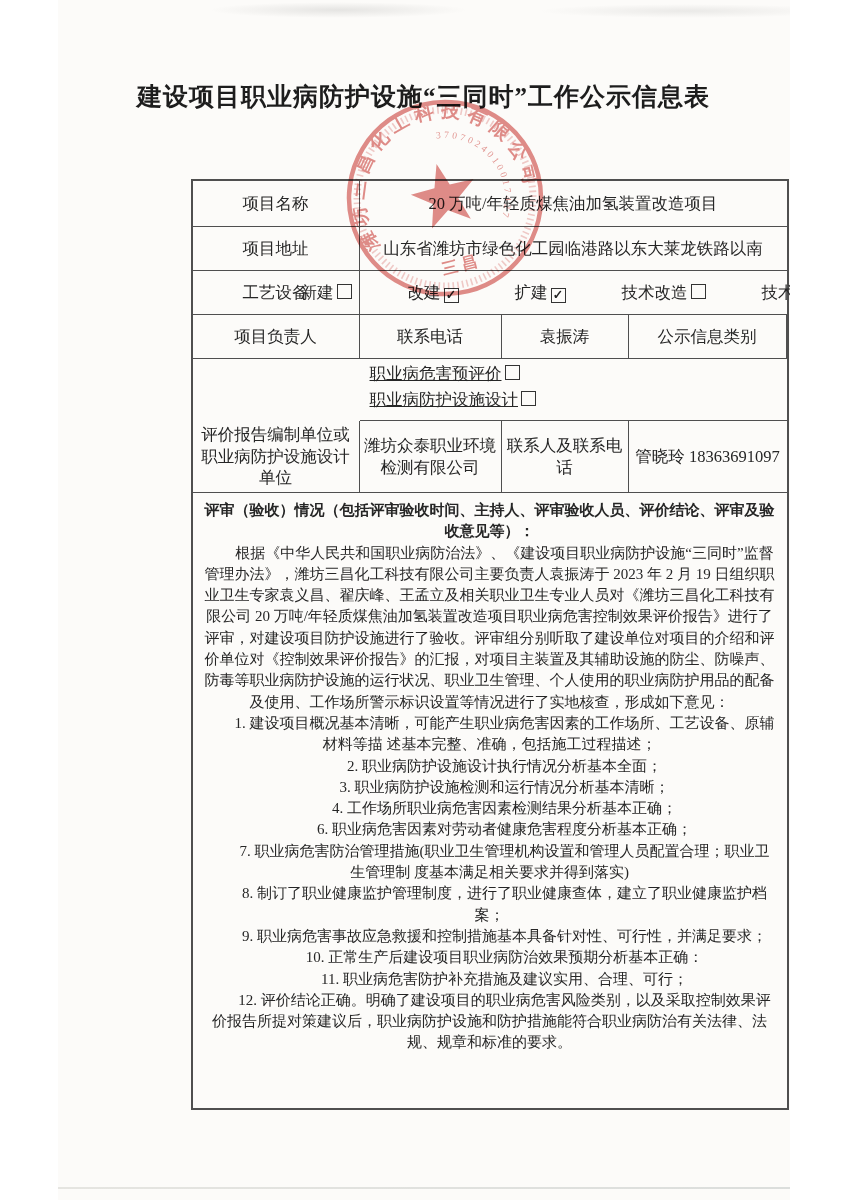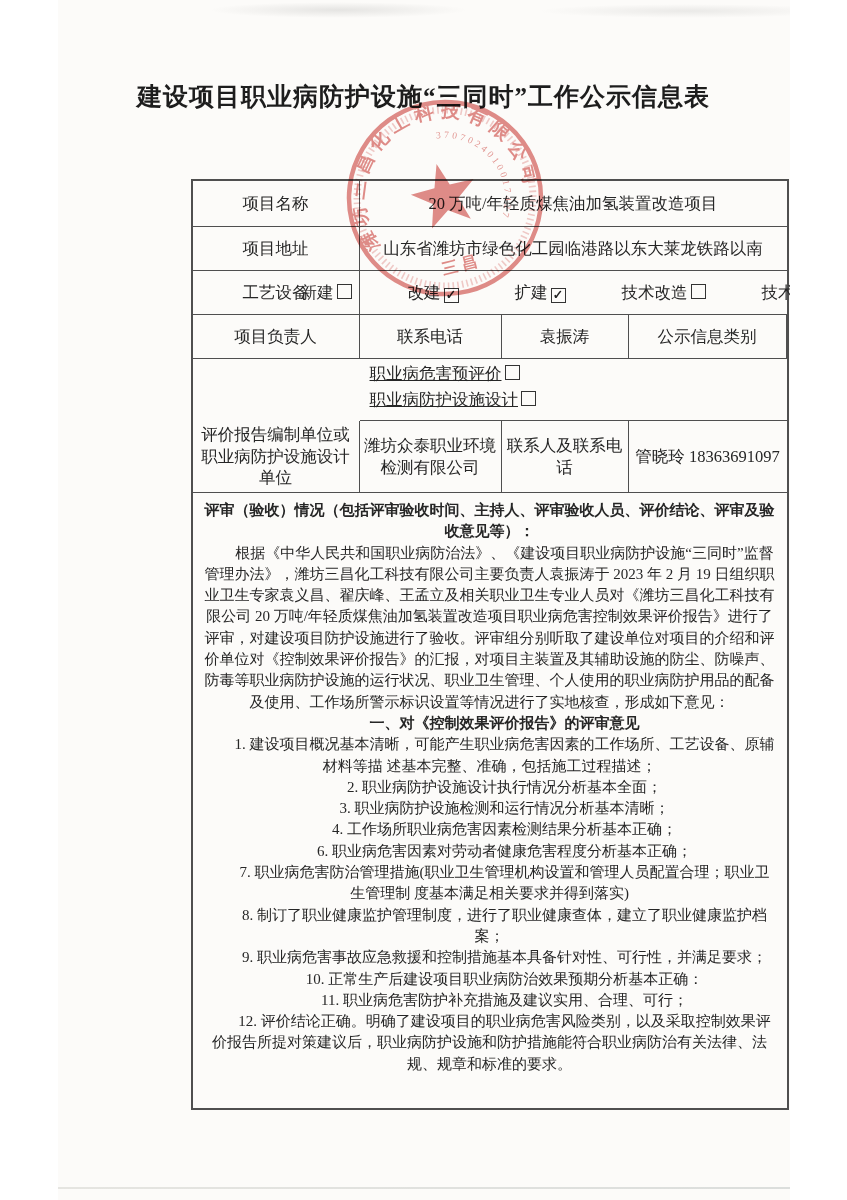--- a/index.html
+++ b/index.html
@@ -111,21 +111,20 @@
       </div>
 
     <div class="cell">评价报告编制单位或职业病防护设施设计单位</div>
     <div class="cell">潍坊众泰职业环境检测有限公司</div>
     <div class="cell">联系人及联系电话</div>
     <div class="cell no-r">管晓玲 18363691097</div>
 
     <div class="cell review-cell no-r no-b">
       <p class="review-heading">评审（验收）情况（包括评审验收时间、主持人、评审验收人员、评价结论、评审及验收意见等）：</p>
       <p class="indent">根据《中华人民共和国职业病防治法》、《建设项目职业病防护设施“三同时”监督管理办法》，潍坊三昌化工科技有限公司主要负责人袁振涛于 2023 年 2 月 19 日组织职业卫生专家袁义昌、翟庆峰、王孟立及相关职业卫生专业人员对《潍坊三昌化工科技有限公司 20 万吨/年轻质煤焦油加氢装置改造项目职业病危害控制效果评价报告》进行了评审，对建设项目防护设施进行了验收。评审组分别听取了建设单位对项目的介绍和评价单位对《控制效果评价报告》的汇报，对项目主装置及其辅助设施的防尘、防噪声、防毒等职业病防护设施的运行状况、职业卫生管理、个人使用的职业病防护用品的配备及使用、工作场所警示标识设置等情况进行了实地核查，形成如下意见：</p>
-      <p class="section-title">一、对《控制效果评价报告》的评审意见</p>
       <div>
           <p class="indent">1. 建设项目概况基本清晰，可能产生职业病危害因素的工作场所、工艺设备、原辅材料等描 述基本完整、准确，包括施工过程描述；</p>
           <p class="indent">2. 职业病防护设施设计执行情况分析基本全面；</p>
           <p class="indent">3. 职业病防护设施检测和运行情况分析基本清晰；</p>
           <p class="indent">4. 工作场所职业病危害因素检测结果分析基本正确；</p>
           <p class="indent">6. 职业病危害因素对劳动者健康危害程度分析基本正确；</p>
           <p class="indent">7. 职业病危害防治管理措施(职业卫生管理机构设置和管理人员配置合理；职业卫生管理制 度基本满足相关要求并得到落实)</p>
           <p class="indent">8. 制订了职业健康监护管理制度，进行了职业健康查体，建立了职业健康监护档案；</p>
           <p class="indent">9. 职业病危害事故应急救援和控制措施基本具备针对性、可行性，并满足要求；</p>
           <p class="indent">10. 正常生产后建设项目职业病防治效果预期分析基本正确：</p>

